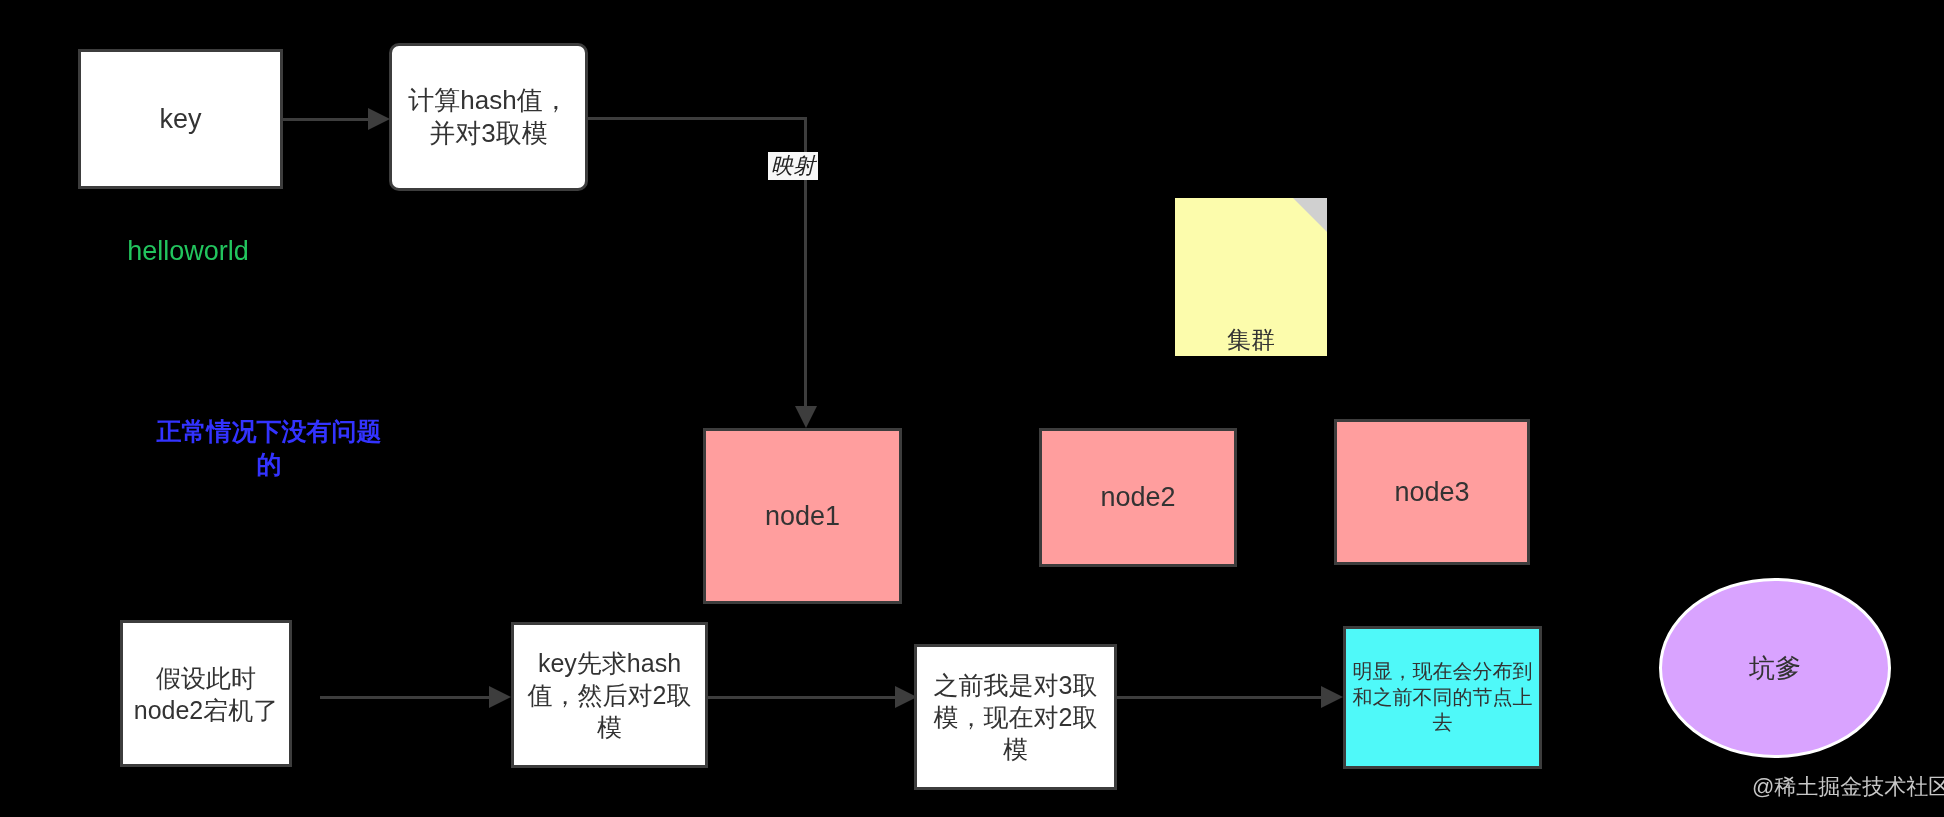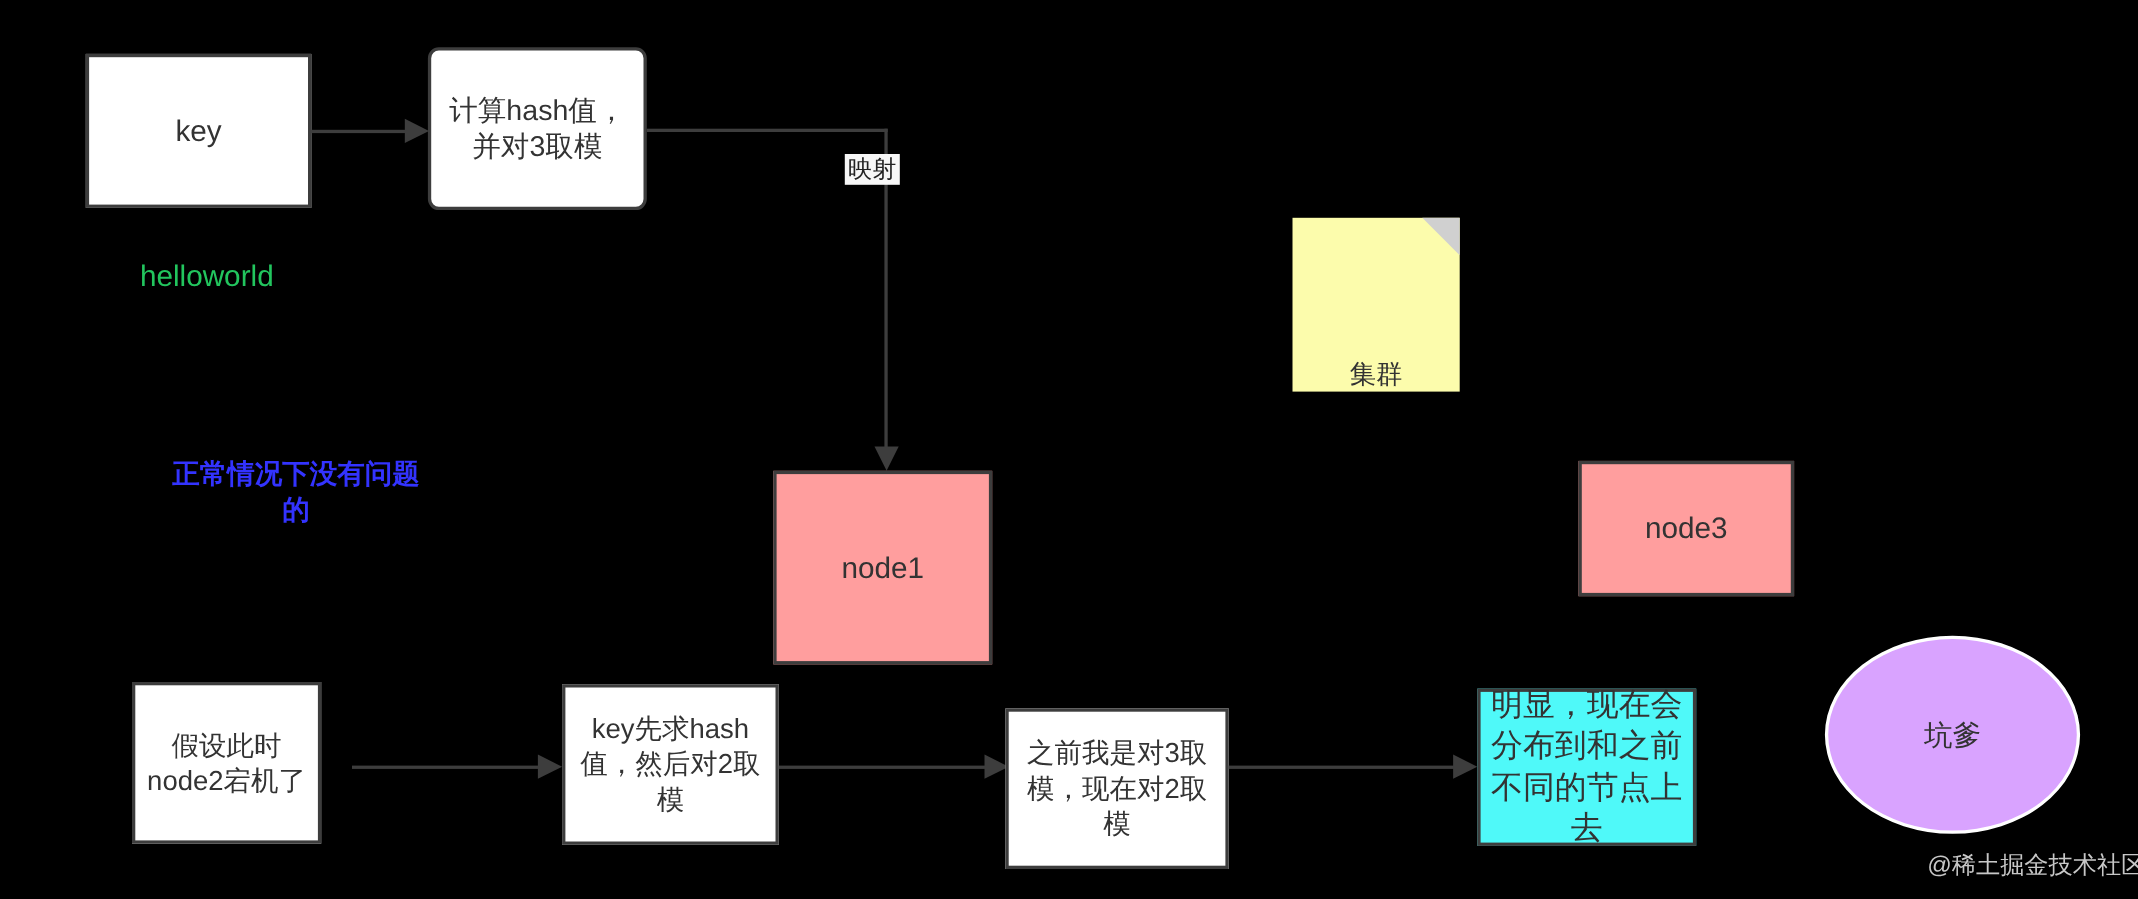--- a/index.html
+++ b/index.html
@@ -137,35 +137,36 @@
     <div class="arrow-right" style="left:368px; top:108px;"></div>
   </div>
 
   <div class="node white rounded" style="left:389px; top:43px; width:199px; height:148px; font-size:26px; padding:0 12px;">计算hash值，并对3取模</div>
 
   <div class="conn">
     <div class="hline" style="left:588px; top:117px; width:219px;"></div>
     <div class="vline" style="left:804px; top:117px; height:297px;"></div>
     <div class="arrow-down" style="left:795px; top:406px;"></div>
   </div>
-  <div class="edge-label" style="left:768px; top:140px;">映射</div>
+  <div class="edge-label" style="left:768px; top:152px;font-style:italic;">映射</div>
 
   <div class="freetext gray" style="left:98px; top:234px; width:180px;">helloworld</div>
 
   <div class="freetext blue" style="left:148px; top:415px; width:242px;">正常情况下没有问题的</div>
 
   <div class="sticky" style="left:1175px; top:198px; width:152px; height:158px; font-size:24px;">
     <span>集群</span>
     <span class="fold"></span>
   </div>
 
   <div class="node salmon" style="left:703px; top:428px; width:199px; height:176px; font-size:27px;">node1</div>
 
+  <div class="node salmon" style="left:1039px; top:428px; width:198px; height:139px; font-size:27px;">node2</div>
 
-  <div class="node salmon" style="left:1435px; top:419px; width:196px; height:123px; font-size:27px;">node3</div>
+  <div class="node salmon" style="left:1334px; top:419px; width:196px; height:146px; font-size:27px;">node3</div>
 
   <div class="node white" style="left:120px; top:620px; width:172px; height:147px; font-size:25px; padding:0 8px;">假设此时node2宕机了</div>
 
   <div class="conn">
     <div class="hline" style="left:320px; top:696px; width:183px;"></div>
     <div class="arrow-right" style="left:489px; top:686px;"></div>
   </div>
 
   <div class="node white" style="left:511px; top:622px; width:197px; height:146px; font-size:25px; padding:0 8px;">key先求hash值，然后对2取模</div>
 
@@ -174,19 +175,19 @@
     <div class="arrow-right" style="left:895px; top:686px;"></div>
   </div>
 
   <div class="node white" style="left:914px; top:644px; width:203px; height:146px; font-size:25px; padding:0 8px;">之前我是对3取模，现在对2取模</div>
 
   <div class="conn">
     <div class="hline" style="left:1117px; top:696px; width:217px;"></div>
     <div class="arrow-right" style="left:1321px; top:686px;"></div>
   </div>
 
-  <div class="node cyan" style="left:1343px; top:626px; width:199px; height:143px; font-size:29px; padding:0 6px;">明显，现在会分布到和之前不同的节点上去</div>
+  <div class="node cyan" style="left:1343px; top:626px; width:199px; height:143px; font-size:20px; padding:0 6px;">明显，现在会分布到和之前不同的节点上去</div>
 
   <div class="ellipse" style="left:1659px; top:578px; width:232px; height:180px; font-size:26px;">坑爹</div>
 
   <div class="watermark" style="left:1752px; top:772px;">@稀土掘金技术社区</div>
 
 </div>
 
 </body></html>

